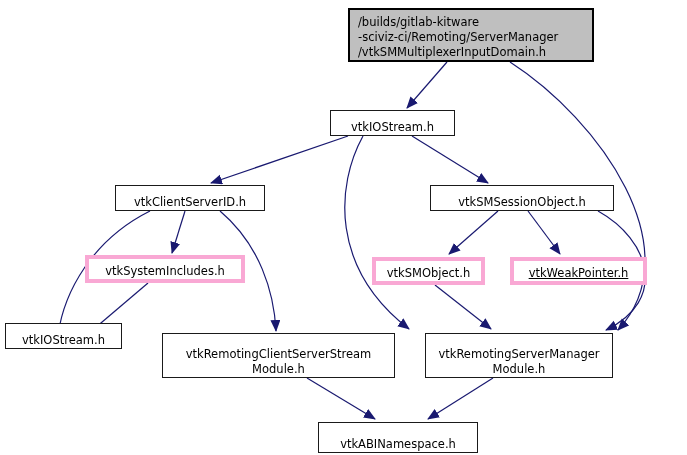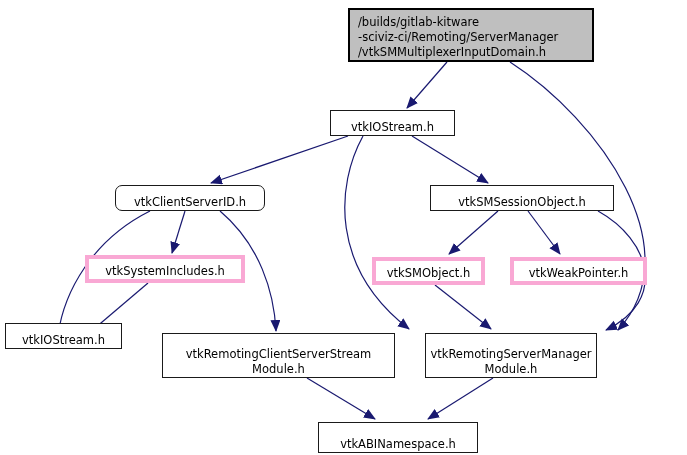--- a/index.html
+++ b/index.html
@@ -61,25 +61,25 @@
         <path d="M 435,285 L 491,329" fill="none" stroke="#191970" stroke-width="1.2" marker-end="url(#arrow)"></path>
         <path d="M 307,378 L 375,419" fill="none" stroke="#191970" stroke-width="1.2" marker-end="url(#arrow)"></path>
         <path d="M 493,378 L 428,419" fill="none" stroke="#191970" stroke-width="1.2" marker-end="url(#arrow)"></path>
       </g>
   </svg>
   <div id="nodes">
       <div class="node root" style="left: 348px; top: 8px; width: 246px; height: 54px;"><span class="lbl">/builds/gitlab-kitware
 -sciviz-ci/Remoting/ServerManager
 /vtkSMMultiplexerInputDomain.h</span></div>
       <div class="node " style="left: 330px; top: 110px; width: 125px; height: 26px;"><span class="lbl">vtkIOStream.h</span></div>
-      <div class="node " style="left: 115px; top: 185px; width: 150px; height: 26px; border-radius: 7px;"><span class="lbl">vtkClientServerID.h</span></div>
+      <div class="node " style="left: 115px; top: 185px; width: 150px; height: 26px;"><span class="lbl">vtkClientServerID.h</span></div>
       <div class="node " style="left: 430px; top: 185px; width: 184px; height: 26px;"><span class="lbl">vtkSMSessionObject.h</span></div>
       <div class="node red" style="left: 85px; top: 255px; width: 160px; height: 28px;"><span class="lbl">vtkSystemIncludes.h</span></div>
       <div class="node red" style="left: 372px; top: 257px; width: 113px; height: 28px;"><span class="lbl">vtkSMObject.h</span></div>
-      <div class="node red" style="left: 510px; top: 257px; width: 137px; height: 28px;"><span class="lbl">vtkWeakPointer.h</span></div>
+      <div class="node red" style="left: 510px; top: 257px; width: 137px; height: 28px; text-decoration: underline;"><span class="lbl">vtkWeakPointer.h</span></div>
       <div class="node " style="left: 5px; top: 323px; width: 117px; height: 26px;"><span class="lbl">vtkIOStream.h</span></div>
       <div class="node " style="left: 162px; top: 333px; width: 233px; height: 45px;"><span class="lbl">vtkRemotingClientServerStream
 Module.h</span></div>
-      <div class="node " style="left: 425px; top: 333px; width: 172px; height: 45px;"><span class="lbl">vtkRemotingServerManager
+      <div class="node " style="left: 425px; top: 333px; width: 188px; height: 45px;"><span class="lbl">vtkRemotingServerManager
 Module.h</span></div>
       <div class="node " style="left: 318px; top: 422px; width: 160px; height: 31px;"><span class="lbl">vtkABINamespace.h</span></div>
     </div>
 </div>
 
 </body></html>

